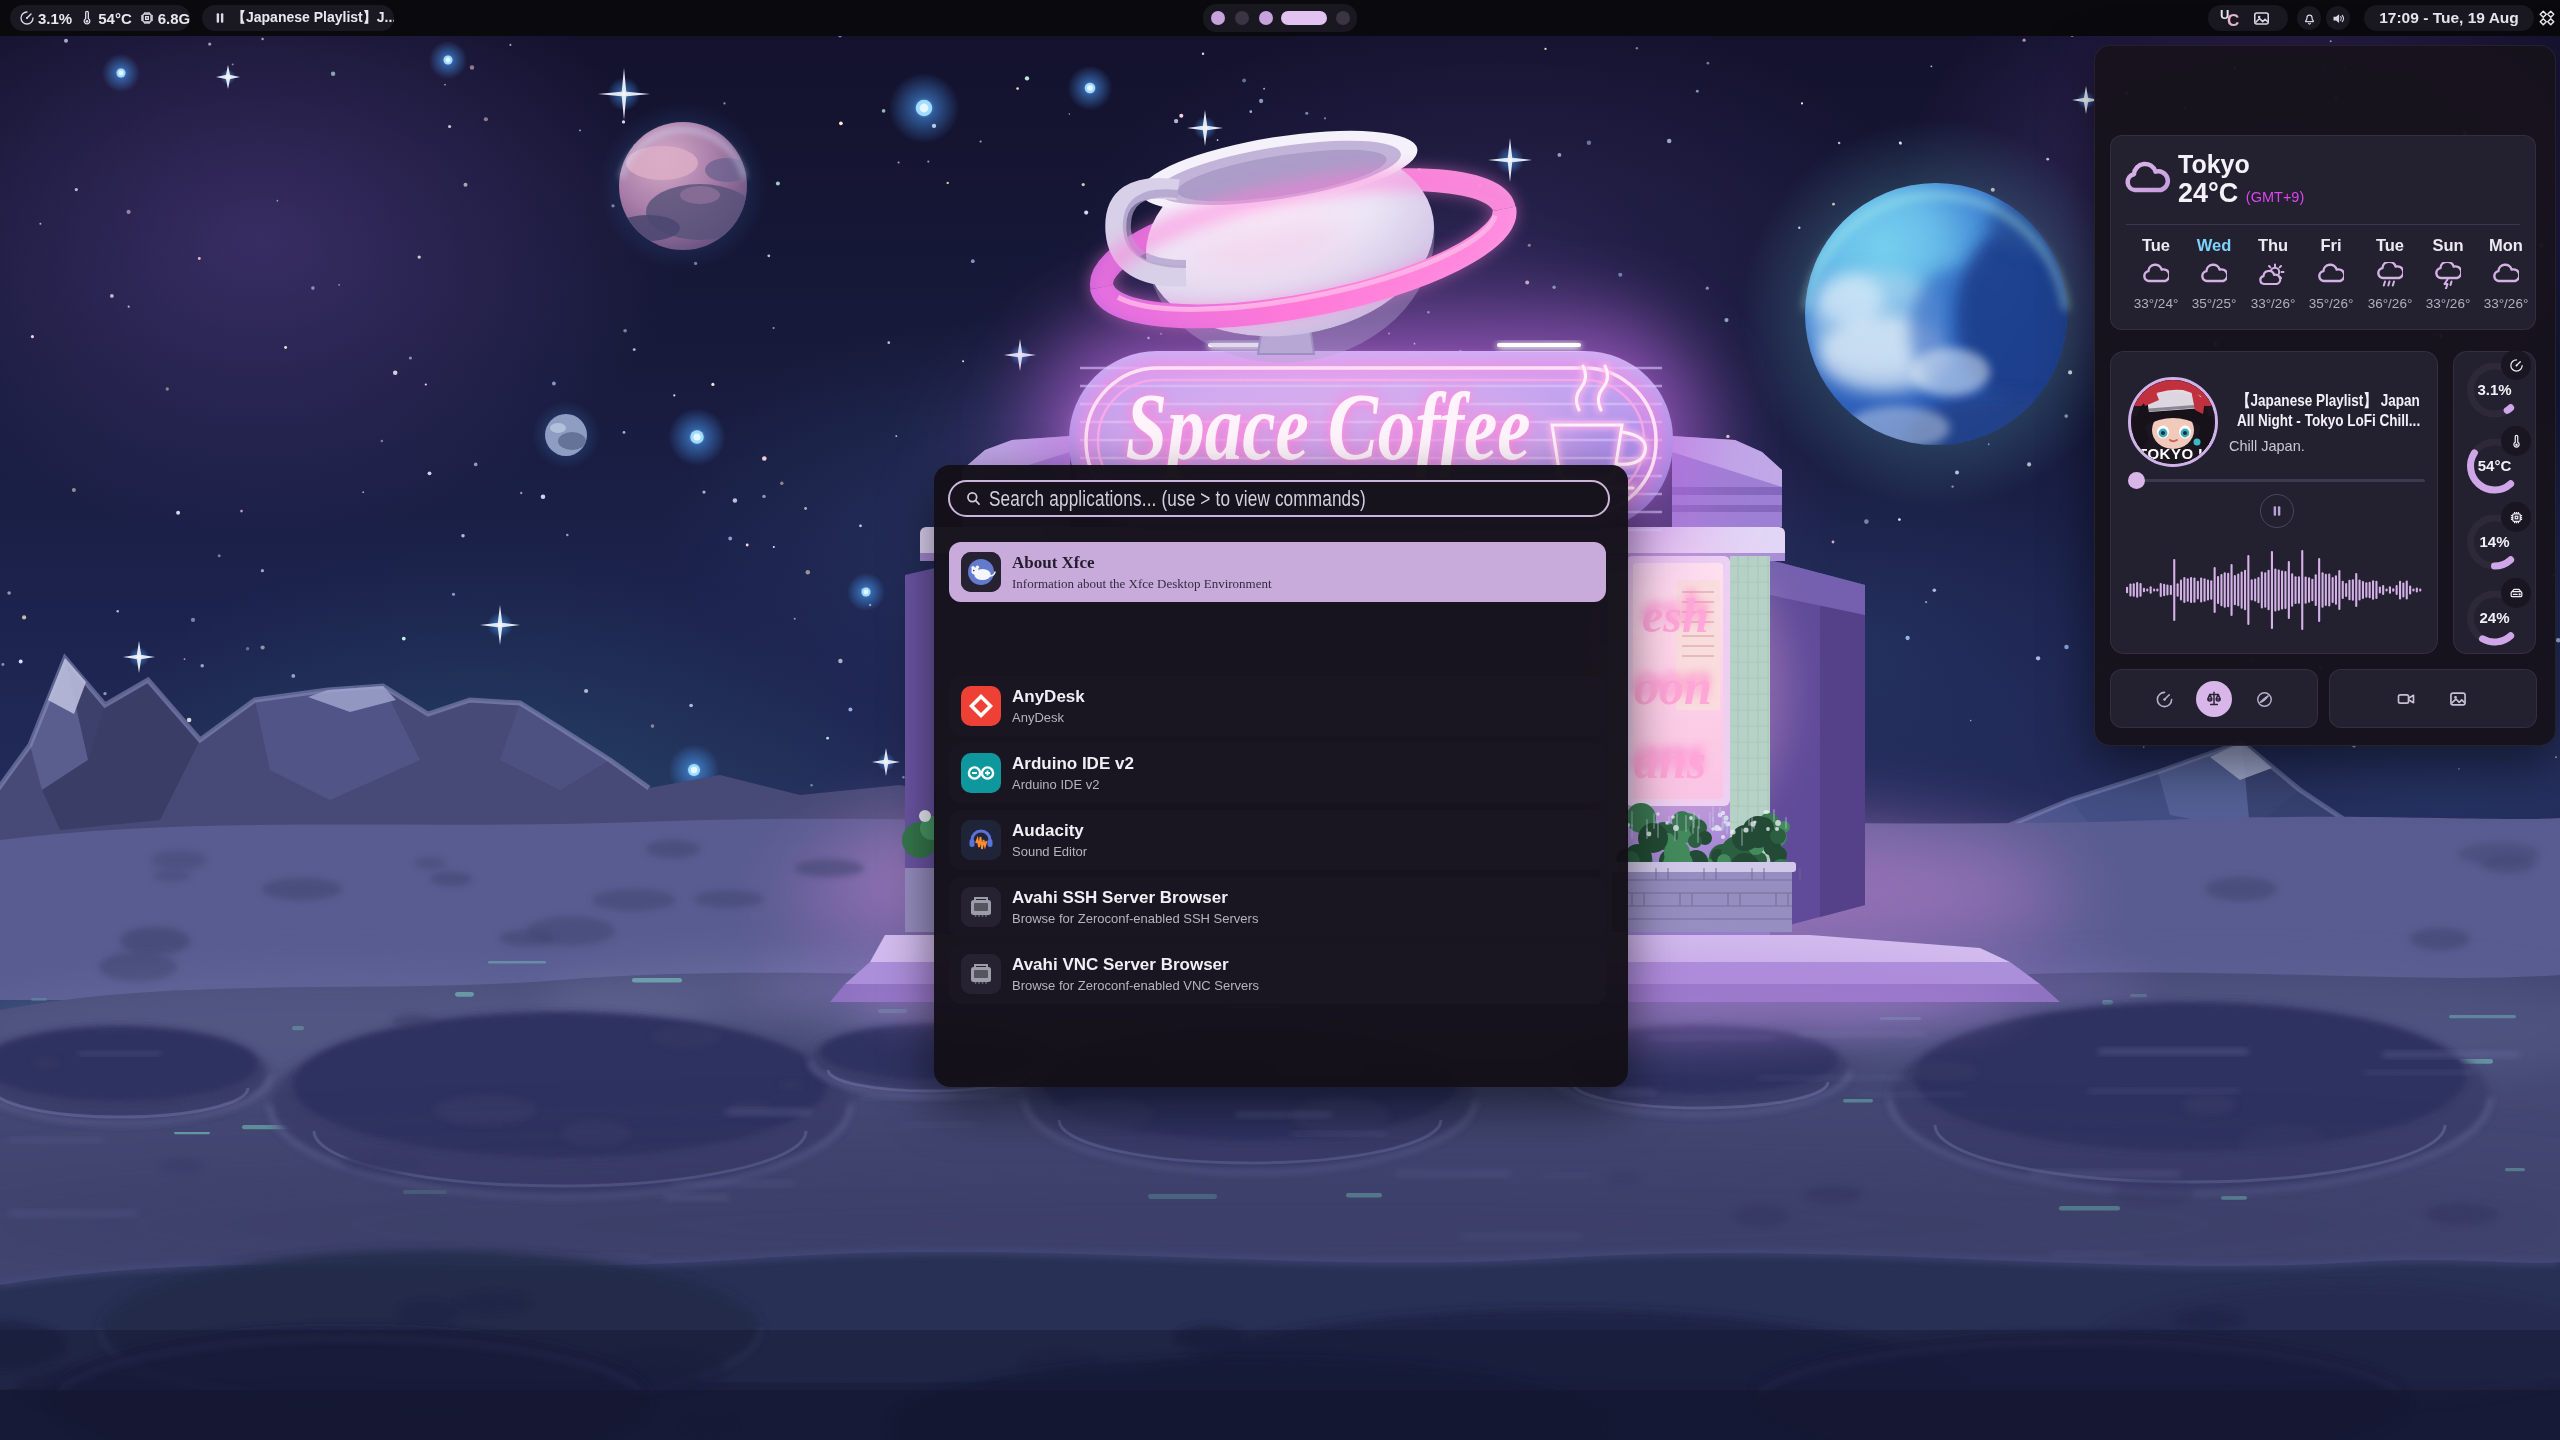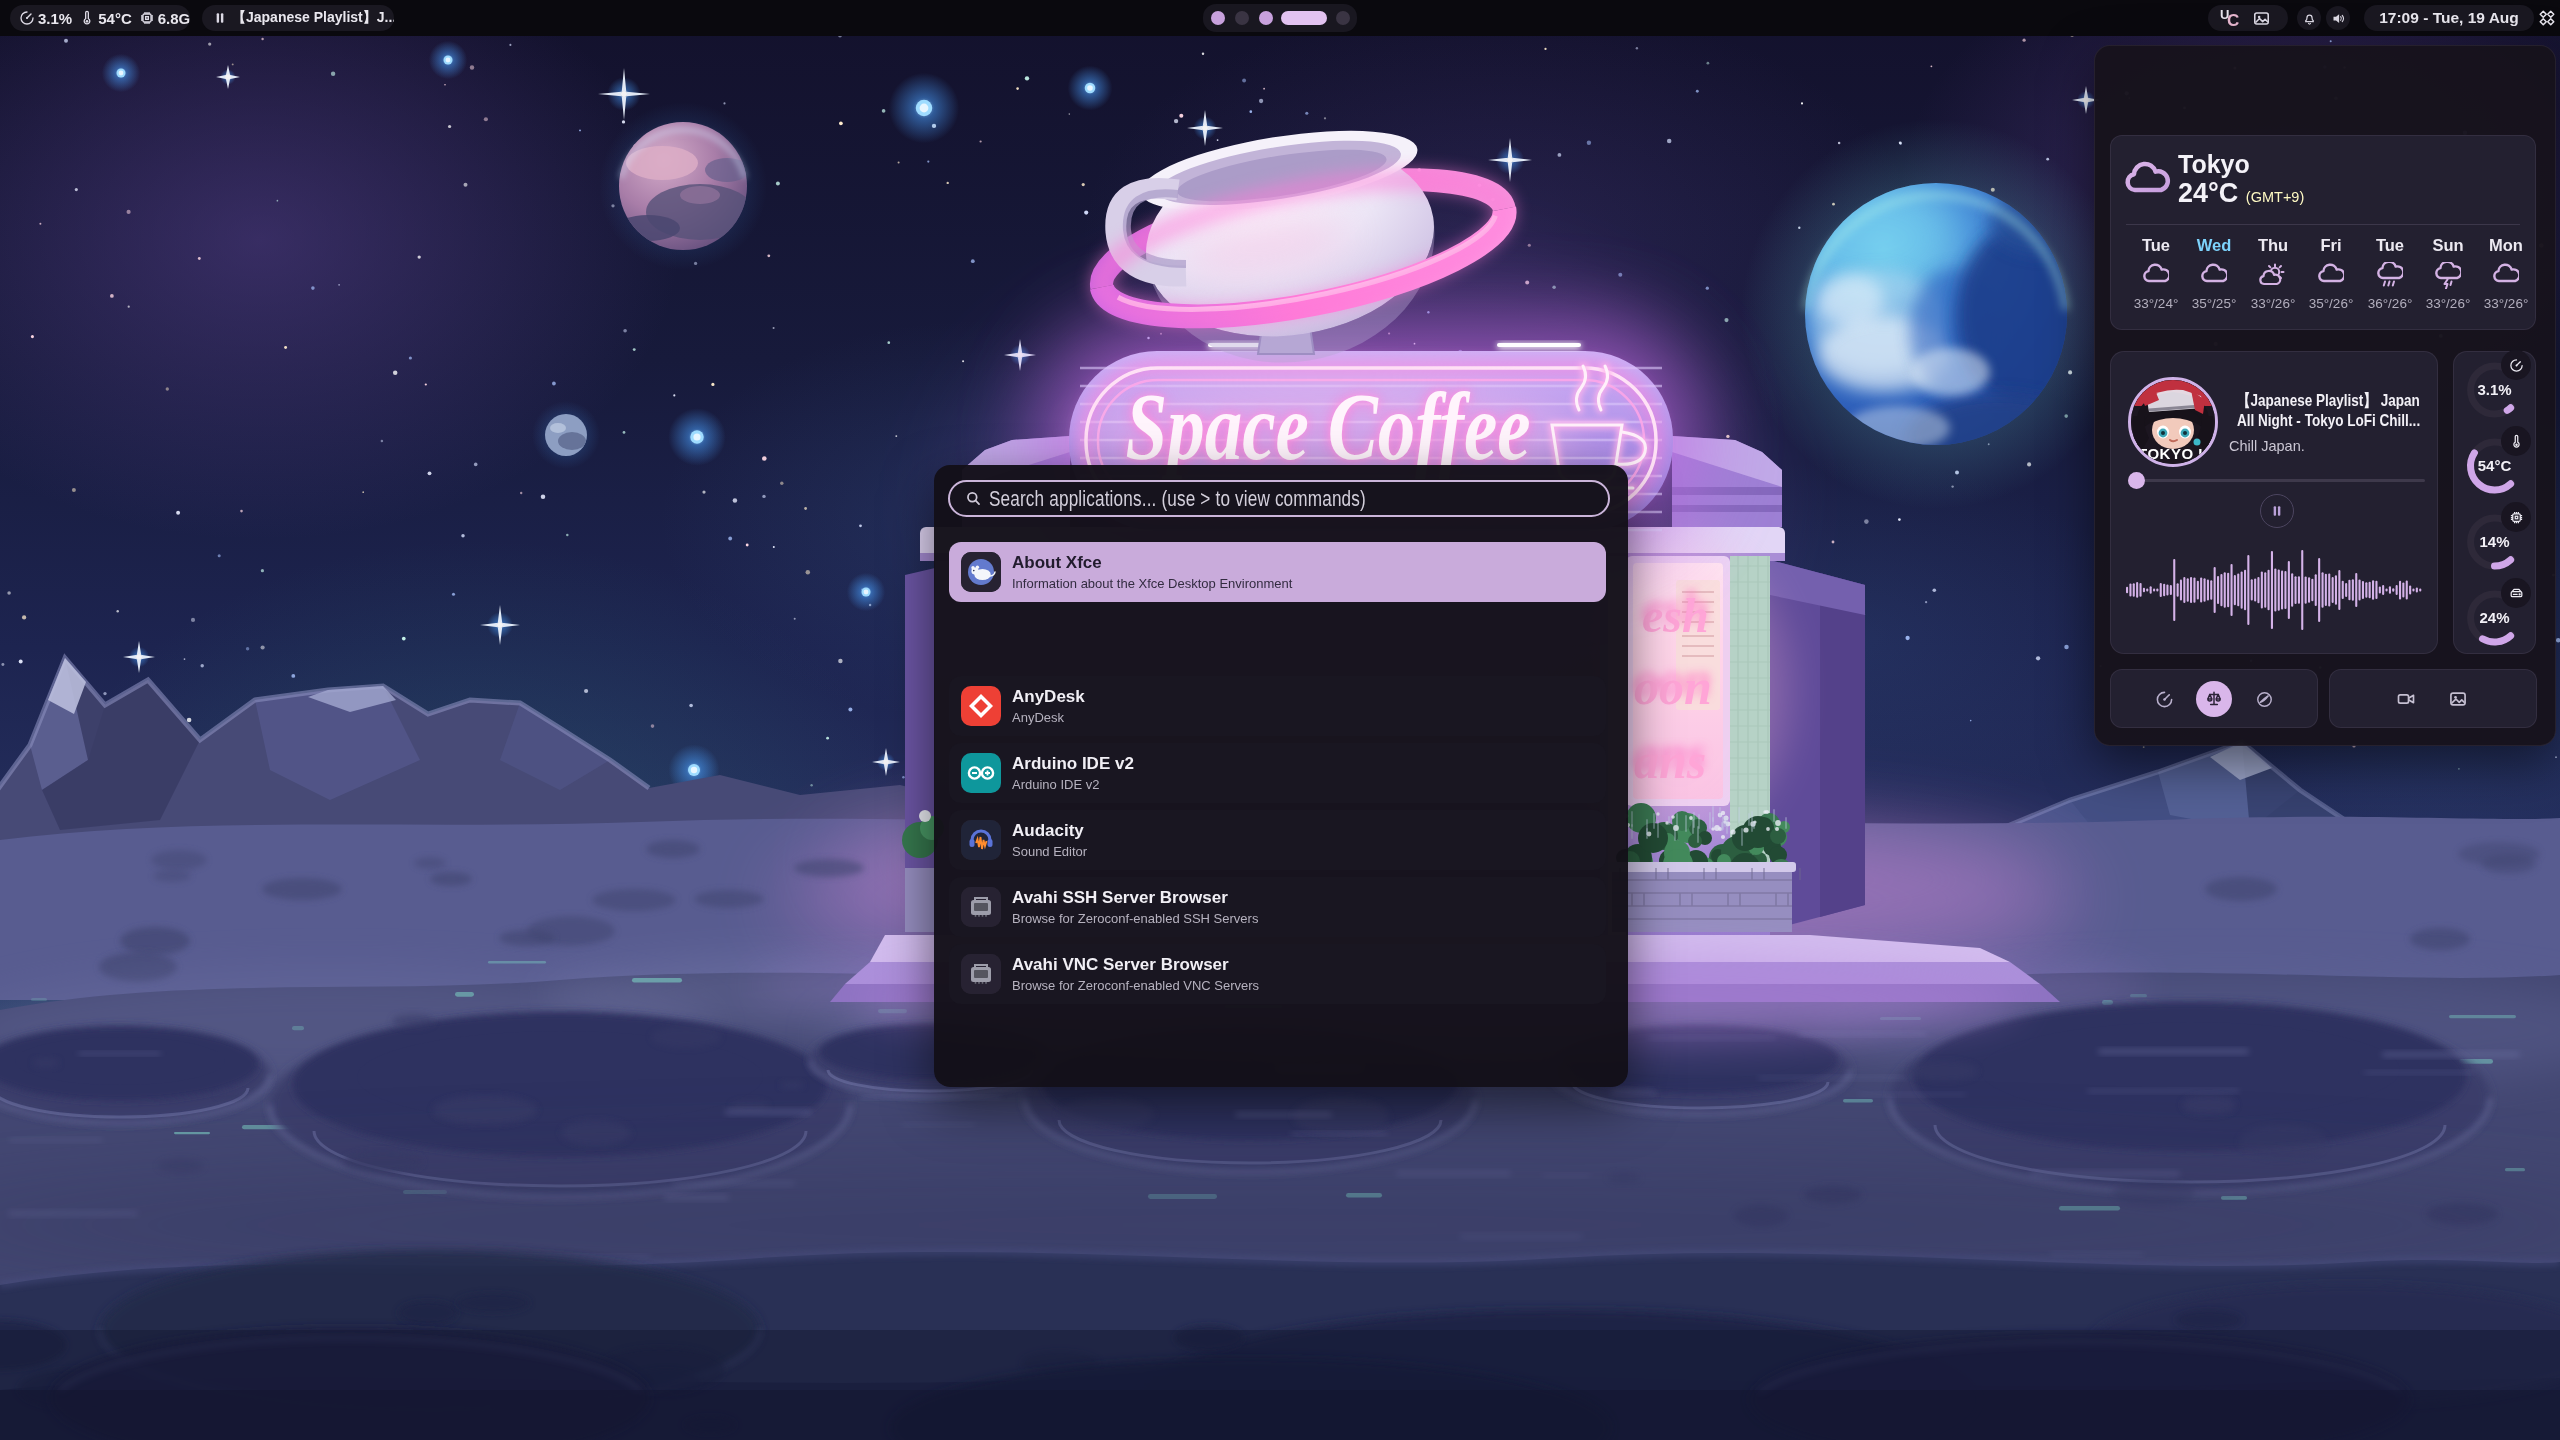--- a/index.html
+++ b/index.html
@@ -7,21 +7,21 @@
 #topbar{position:absolute;left:0;top:0;width:2560px;height:36px;background:#0a090e;}
 .tpill{position:absolute;top:5px;height:26px;border-radius:13px;background:#1a1821;display:flex;align-items:center;color:#e9e7ee;font-size:15px;font-weight:700;white-space:nowrap;overflow:hidden;}
 .tpill .ic{display:flex;align-items:center;margin:0 4px 0 10px;}
 .tpill .tx{margin-right:10px;}
 .circbtn{position:absolute;top:6px;width:24px;height:24px;border-radius:50%;background:#1a1821;display:flex;align-items:center;justify-content:center;}
 
 #launcher{position:absolute;left:934px;top:465px;width:694px;height:622px;background:rgba(19,16,24,0.97);border-radius:16px;box-shadow:0 18px 50px rgba(0,0,0,0.55);overflow:hidden;}
 #searchbox{position:absolute;left:14px;top:15px;width:662px;height:37px;box-sizing:border-box;border:2px solid #cbb5da;border-radius:19px;background:#16131d;display:flex;align-items:center;color:#d8d4e0;font-size:19px;white-space:nowrap;}
 #searchbox .ph{color:#d3cfdb;letter-spacing:0.2px;}
 .row{position:absolute;left:15px;width:657px;height:60px;border-radius:12px;background:#191621;display:flex;align-items:center;}
-.row.hl{background:#c9abdb;}
+.row.hl{background:#c9abdb;font-family:Liberation Serif, serif;}
 .ricon{width:40px;height:40px;border-radius:10px;background:#2a2532;margin-left:12px;display:flex;align-items:center;justify-content:center;flex:none;}
 .row.hl .ricon{background:#262130;}
 .rtxt{margin-left:11px;line-height:1;}
 .rt1{font-size:17px;font-weight:700;color:#f1eff5;margin-bottom:6px;}
 .rt2{font-size:13px;color:#b6b2bf;}
 .row.hl .rt1{color:#221c2e;}
 .row.hl .rt2{color:#332c41;}
 
 #sidebar{position:absolute;left:2094px;top:45px;width:460px;height:699px;background:rgba(23,19,28,0.97);border-radius:16px;border:1px solid rgba(150,140,170,0.12);box-shadow:0 18px 50px rgba(0,0,0,0.5);}
 .card{position:absolute;background:#232030;border:1px solid rgba(160,150,180,0.13);border-radius:12px;}
@@ -1303,21 +1303,21 @@
 <svg class="abs" style="left:12px;top:22px;" width="50" height="40" viewBox="0 0 50 40">
 <defs>
           <linearGradient id="wcl" x1="0" y1="0" x2="1" y2="1">
             <stop offset="0" stop-color="#dab4e8"></stop>
             <stop offset="1" stop-color="#c79ede"></stop>
           </linearGradient>
         </defs>
 <path d="M12 32 a8 8 0 0 1 -1 -15.8 a11 11 0 0 1 21.5 -2.5 a8.5 8.5 0 0 1 5.5 18.3 Z" fill="none" stroke="url(#wcl)" stroke-width="4.5" stroke-linejoin="round"></path>
       </svg>
 <div class="abs" style="left:67px;top:14px;font-size:25px;font-weight:700;color:#f4f2f8;">Tokyo</div>
-<div class="abs" style="left:67px;top:42px;font-size:27px;font-weight:700;color:#f4f2f8;">24°C <span style="font-size:14.5px;font-weight:400;color:#fef9c3;">(GMT+9)</span></div>
+<div class="abs" style="left:67px;top:42px;font-size:27px;font-weight:700;color:#f4f2f8;">24°C <span style="font-size:14.5px;font-weight:400;color:#d946ef;">(GMT+9)</span></div>
 <div class="abs" style="left:15px;top:88px;width:394px;height:1px;background:#3c374a;"></div>
 <div class="abs" style="left:17px;top:100px;width:56px;text-align:center;font-size:16.5px;font-weight:700;color:#ece9f1;">Tue</div>
 <div class="abs" style="left:31px;top:126px;"><svg width="27" height="27" viewBox="0 0 27 27">
           <path d="M7 19 a5 5 0 0 1 -0.6 -9.9 a6.8 6.8 0 0 1 13.3 -1.5 a5.2 5.2 0 0 1 3.4 11.4 Z" fill="none" stroke="#d4b2e4" stroke-width="2.4" stroke-linejoin="round"></path>
         </svg></div>
 <div class="abs" style="left:17px;top:160px;width:56px;text-align:center;font-size:13.5px;color:#b2aebd;">33°/24°</div>
 <div class="abs" style="left:75px;top:100px;width:56px;text-align:center;font-size:16.5px;font-weight:700;color:#7dd3fc;">Wed</div>
 <div class="abs" style="left:89px;top:126px;"><svg width="27" height="27" viewBox="0 0 27 27">
           <path d="M7 19 a5 5 0 0 1 -0.6 -9.9 a6.8 6.8 0 0 1 13.3 -1.5 a5.2 5.2 0 0 1 3.4 11.4 Z" fill="none" stroke="#d4b2e4" stroke-width="2.4" stroke-linejoin="round"></path>
         </svg></div>

